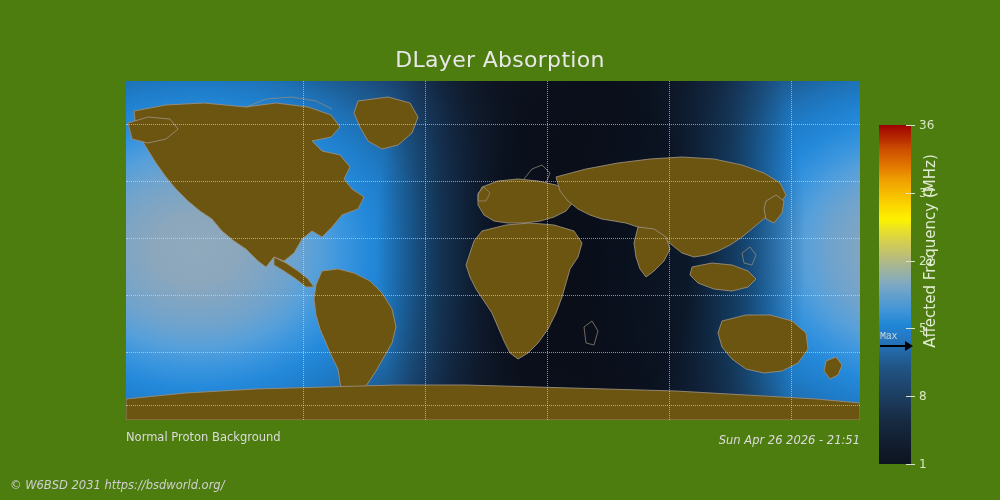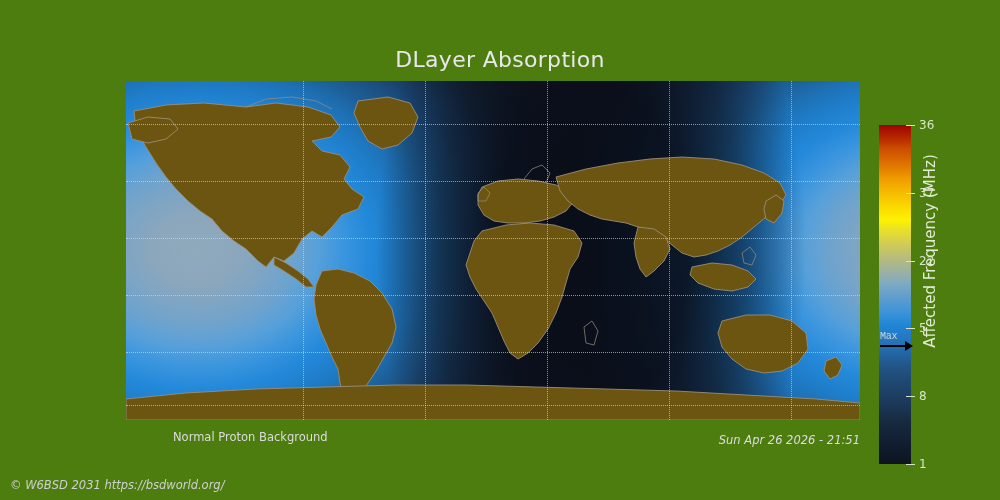--- a/index.html
+++ b/index.html
@@ -253,21 +253,20 @@
   }
 
   
   #note-left {
     position: absolute;
     left: 126px;
     top: 429px;
     color: #dcdcdc;
     font-size: 11.5px;
     line-height: 16px;
-    margin-left: 47px;
   }
   #stamp {
     position: absolute;
     right: 140px;
     top: 433px;
     color: #dcdcdc;
     font-size: 11.5px;
     white-space: nowrap;
     font-style: italic;
   }

